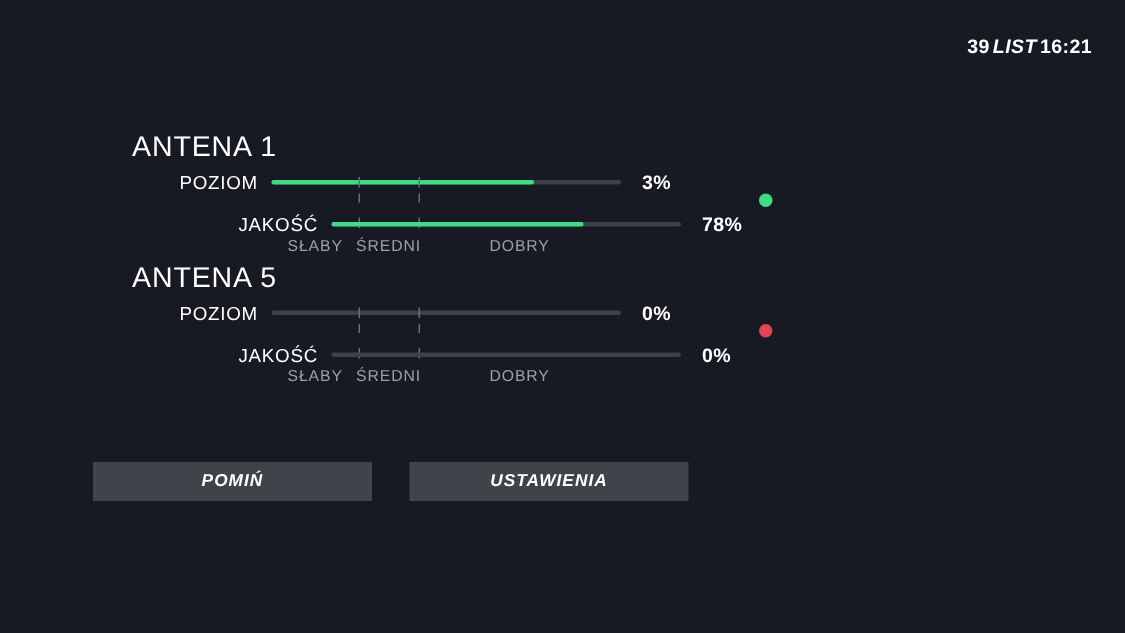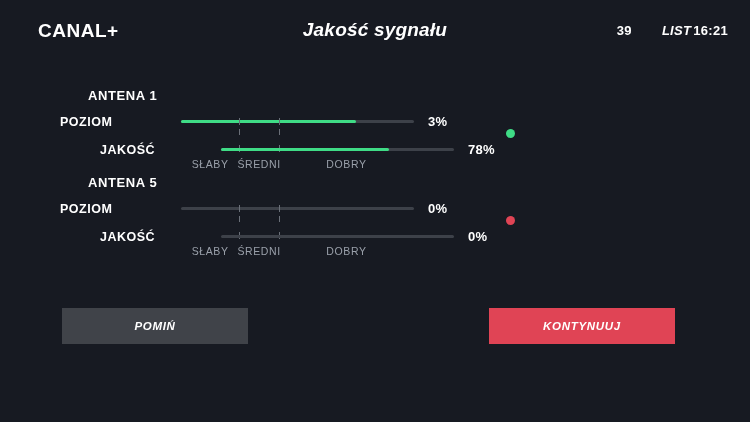--- a/index.html
+++ b/index.html
@@ -48,58 +48,58 @@
   #clock {
     position: absolute;
     right: 22px;
     top: 23px;
     font-size: 13px;
     font-weight: bold;
     color: #ffffff;
     letter-spacing: 0.3px;
   }
   #clock .mono-date { font-style: normal; }
-  #clock .month { font-style: italic; padding: 0 2px; margin-left: 28px; }
+  #clock .month { font-style: italic; padding: 0 2px; }
 
   
   .antenna-block {
     position: absolute;
     left: 0;
     width: 750px;
   }
   #antenna-1 { top: 88px; }
   #antenna-2 { top: 175px; }
 
   .antenna-title {
     position: absolute;
     left: 88px;
     top: 0;
-    font-size: 13px;
-    font-weight: bold;
+    font-size: 19px;
+    font-weight: normal;
     color: #ffffff;
     letter-spacing: 0.6px;
   }
 
   .meter-row {
     position: absolute;
     left: 0;
     width: 750px;
     height: 16px;
   }
   .row-level   { top: 26px; }
   .row-quality { top: 54px; margin-left: 40px; }
 
   .meter-label {
     position: absolute;
     left: 60px;
     width: 112px;
     top: 1px;
-    text-align: left;
+    text-align: right;
     font-size: 12.5px;
-    font-weight: bold;
+    font-weight: normal;
     color: #ffffff;
     letter-spacing: 0.5px;
   }
 
   .track {
     position: absolute;
     left: 181px;
     top: 6px;
     width: 233px;
     height: 3px;
@@ -167,21 +167,21 @@
   #button-bar {
     position: absolute;
     left: 0;
     top: 308px;
     width: 750px;
     height: 26px;
   }
   .btn {
     position: absolute;
     top: 0;
-    height: 36px;
+    height: 26px;
     line-height: 26px;
     text-align: center;
     font-size: 11.5px;
     font-weight: bold;
     font-style: italic;
     letter-spacing: 0.7px;
     color: #ffffff;
     background: #404349;
     border: none;
     padding: 0;
@@ -190,22 +190,20 @@
     font-family: "Liberation Sans", sans-serif;
   }
   #btn-skip     { left: 62px;  width: 186px; }
   #btn-settings { left: 273px; width: 186px; }
   #btn-continue { left: 489px; width: 186px; background: #e04455; }
 </style>
 </head>
 <body style="background: rgb(23, 26, 34);">
 
 <div id="header">
-  <div id="logo">CANAL+</div>
-  <div id="page-title">Jakość sygnału</div>
   <div id="clock"><span class="mono-date">39</span><span class="month">LIST</span><span class="mono-date">16:21</span></div>
 </div>
 
 <div class="antenna-block" id="antenna-1">
   <div class="antenna-title">ANTENA 1</div>
 
   <div class="meter-row row-level">
     <div class="meter-label">POZIOM</div>
     <div class="track">
       <div class="fill" id="a1-level-fill" style="width: 174.75px;"></div>
@@ -267,14 +265,14 @@
       <div class="fill" id="a2-quality-fill" style="width: 0px;"></div>
     </div>
     <div class="meter-value">0%</div>
   </div>
 
   <div class="status-dot" id="a2-dot" style="background: rgb(224, 68, 85);"></div>
 </div>
 
 <div id="button-bar">
   <button class="btn" id="btn-skip">POMIŃ</button>
-  <button class="btn" id="btn-continue" style="background: rgb(224, 68, 85);">KONTYNUUJ</button>
+  <button class="btn" id="btn-settings">USTAWIENIA</button>
 </div>
 
 </body></html>

